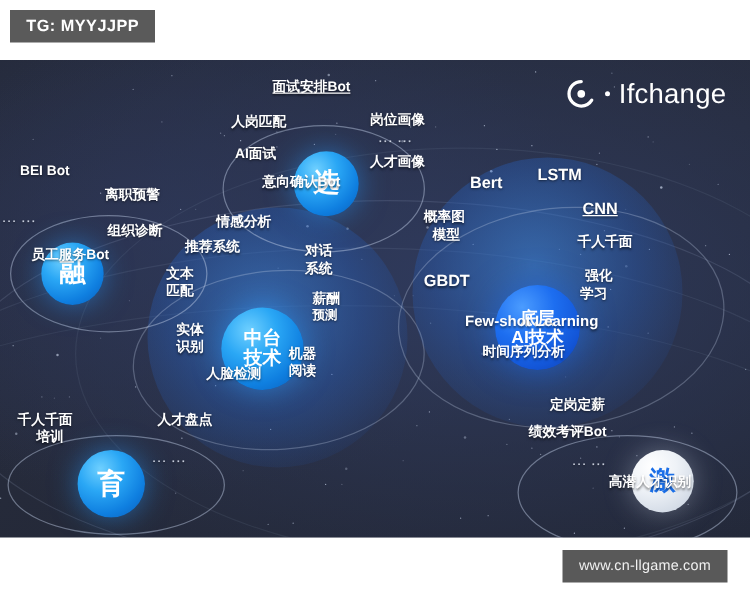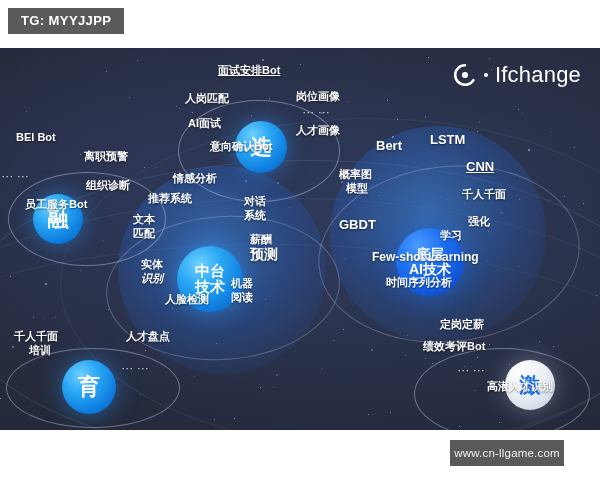--- a/index.html
+++ b/index.html
@@ -15,21 +15,21 @@
     position:absolute;left:8px;top:8px;
     background:#5a5a5a;color:#ffffff;
     font-size:13px;font-weight:bold;letter-spacing:.4px;
     padding:6px 13px 7px 13px;
     line-height:1;
   }
 
   
   .wm-badge{
     position:absolute;left:450px;top:440px;
-    width:114px;height:26px;
+    width:132px;height:26px;
     background:#595959;color:#f0f0f0;
     font-size:11.5px;
     display:flex;align-items:center;justify-content:center;
     letter-spacing:.2px;
   }
 
   
   .poster{
     position:absolute;left:0;top:48px;width:600px;height:382px;
     background:
@@ -308,35 +308,35 @@
         <div class="lbl" style="left: 86px; top: 131px; font-size: 11px;">组织诊断</div>
         <div class="lbl" style="left: 25px; top: 150px; font-size: 11px;">员工服务Bot</div>
         <div class="lbl dots" style="left: 2px; top: 124px; font-size: 9px;">··· ···</div>
         <div class="lbl" style="left: 173px; top: 124px; font-size: 11px;">情感分析</div>
         <div class="lbl" style="left: 148px; top: 144px; font-size: 11px;">推荐系统</div>
         <div class="lbl" style="left: 244px; top: 147px; font-size: 11px;">对话</div>
         <div class="lbl" style="left: 244px; top: 161px; font-size: 11px;">系统</div>
         <div class="lbl" style="left: 133px; top: 165px; font-size: 11px;">文本</div>
         <div class="lbl" style="left: 133px; top: 179px; font-size: 11px;">匹配</div>
         <div class="lbl" style="left: 250px; top: 185px; font-size: 11px;">薪酬</div>
-        <div class="lbl" style="left: 250px; top: 199px; font-size: 14px;">预测</div>
+        <div class="lbl" style="left: 250px; top: 199px; font-size: 10px;">预测</div>
         <div class="lbl" style="left: 141px; top: 210px; font-size: 11px;">实体</div>
-        <div class="lbl" style="left: 141px; top: 224px; font-size: 11px; font-style: italic;">识别</div>
+        <div class="lbl" style="left: 141px; top: 224px; font-size: 11px;">识别</div>
         <div class="lbl" style="left: 231px; top: 229px; font-size: 11px;">机器</div>
         <div class="lbl" style="left: 231px; top: 243px; font-size: 11px;">阅读</div>
         <div class="lbl" style="left: 165px; top: 245px; font-size: 11px;">人脸检测</div>
         <div class="lbl" style="left: 376px; top: 91px; font-size: 13px;">Bert</div>
         <div class="lbl" style="left: 430px; top: 85px; font-size: 13px;">LSTM</div>
         <div class="lbl" style="left: 466px; top: 112px; font-size: 13px; text-decoration: underline;">CNN</div>
         <div class="lbl" style="left: 339px; top: 120px; font-size: 11px;">概率图</div>
         <div class="lbl" style="left: 346px; top: 134px; font-size: 11px;">模型</div>
         <div class="lbl" style="left: 462px; top: 140px; font-size: 11px;">千人千面</div>
         <div class="lbl" style="left: 339px; top: 170px; font-size: 13px;">GBDT</div>
         <div class="lbl" style="left: 468px; top: 167px; font-size: 11px;">强化</div>
-        <div class="lbl" style="left: 440px; top: 181px; font-size: 11px;">学习</div>
+        <div class="lbl" style="left: 464px; top: 181px; font-size: 11px;">学习</div>
         <div class="lbl" style="left: 372px; top: 203px; font-size: 12px;">Few-shot Learning</div>
         <div class="lbl" style="left: 386px; top: 228px; font-size: 11px;">时间序列分析</div>
         <div class="lbl" style="left: 14px; top: 282px; font-size: 11px;">千人千面</div>
         <div class="lbl" style="left: 29px; top: 296px; font-size: 11px;">培训</div>
         <div class="lbl" style="left: 126px; top: 282px; font-size: 11px;">人才盘点</div>
         <div class="lbl dots" style="left: 122px; top: 316px; font-size: 9px;">··· ···</div>
         <div class="lbl" style="left: 440px; top: 270px; font-size: 11px;">定岗定薪</div>
         <div class="lbl" style="left: 423px; top: 292px; font-size: 11px;">绩效考评Bot</div>
         <div class="lbl dots" style="left: 458px; top: 318px; font-size: 9px;">··· ···</div>
         <div class="lbl" style="left: 487px; top: 332px; font-size: 11px;">高潜人才识别</div>

